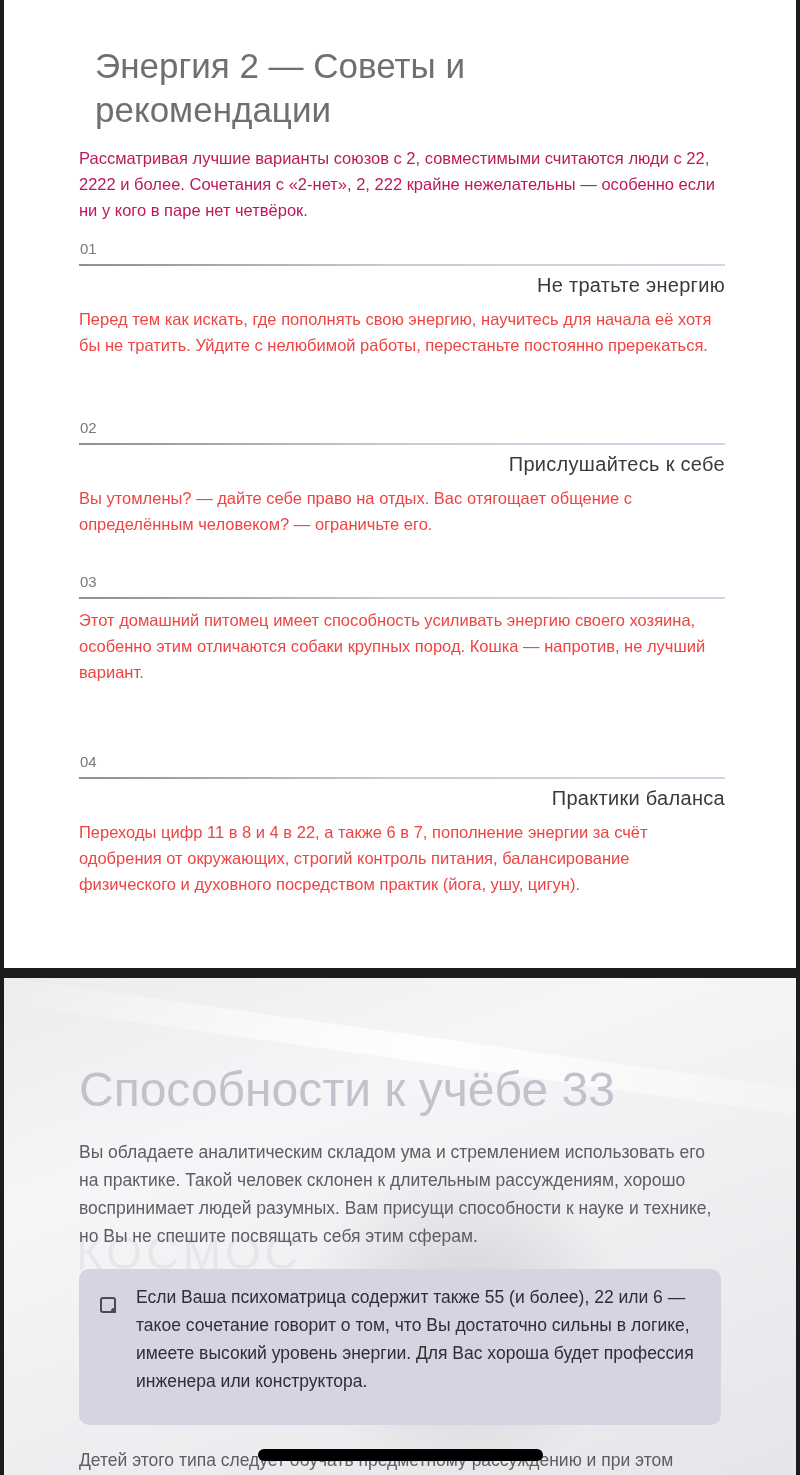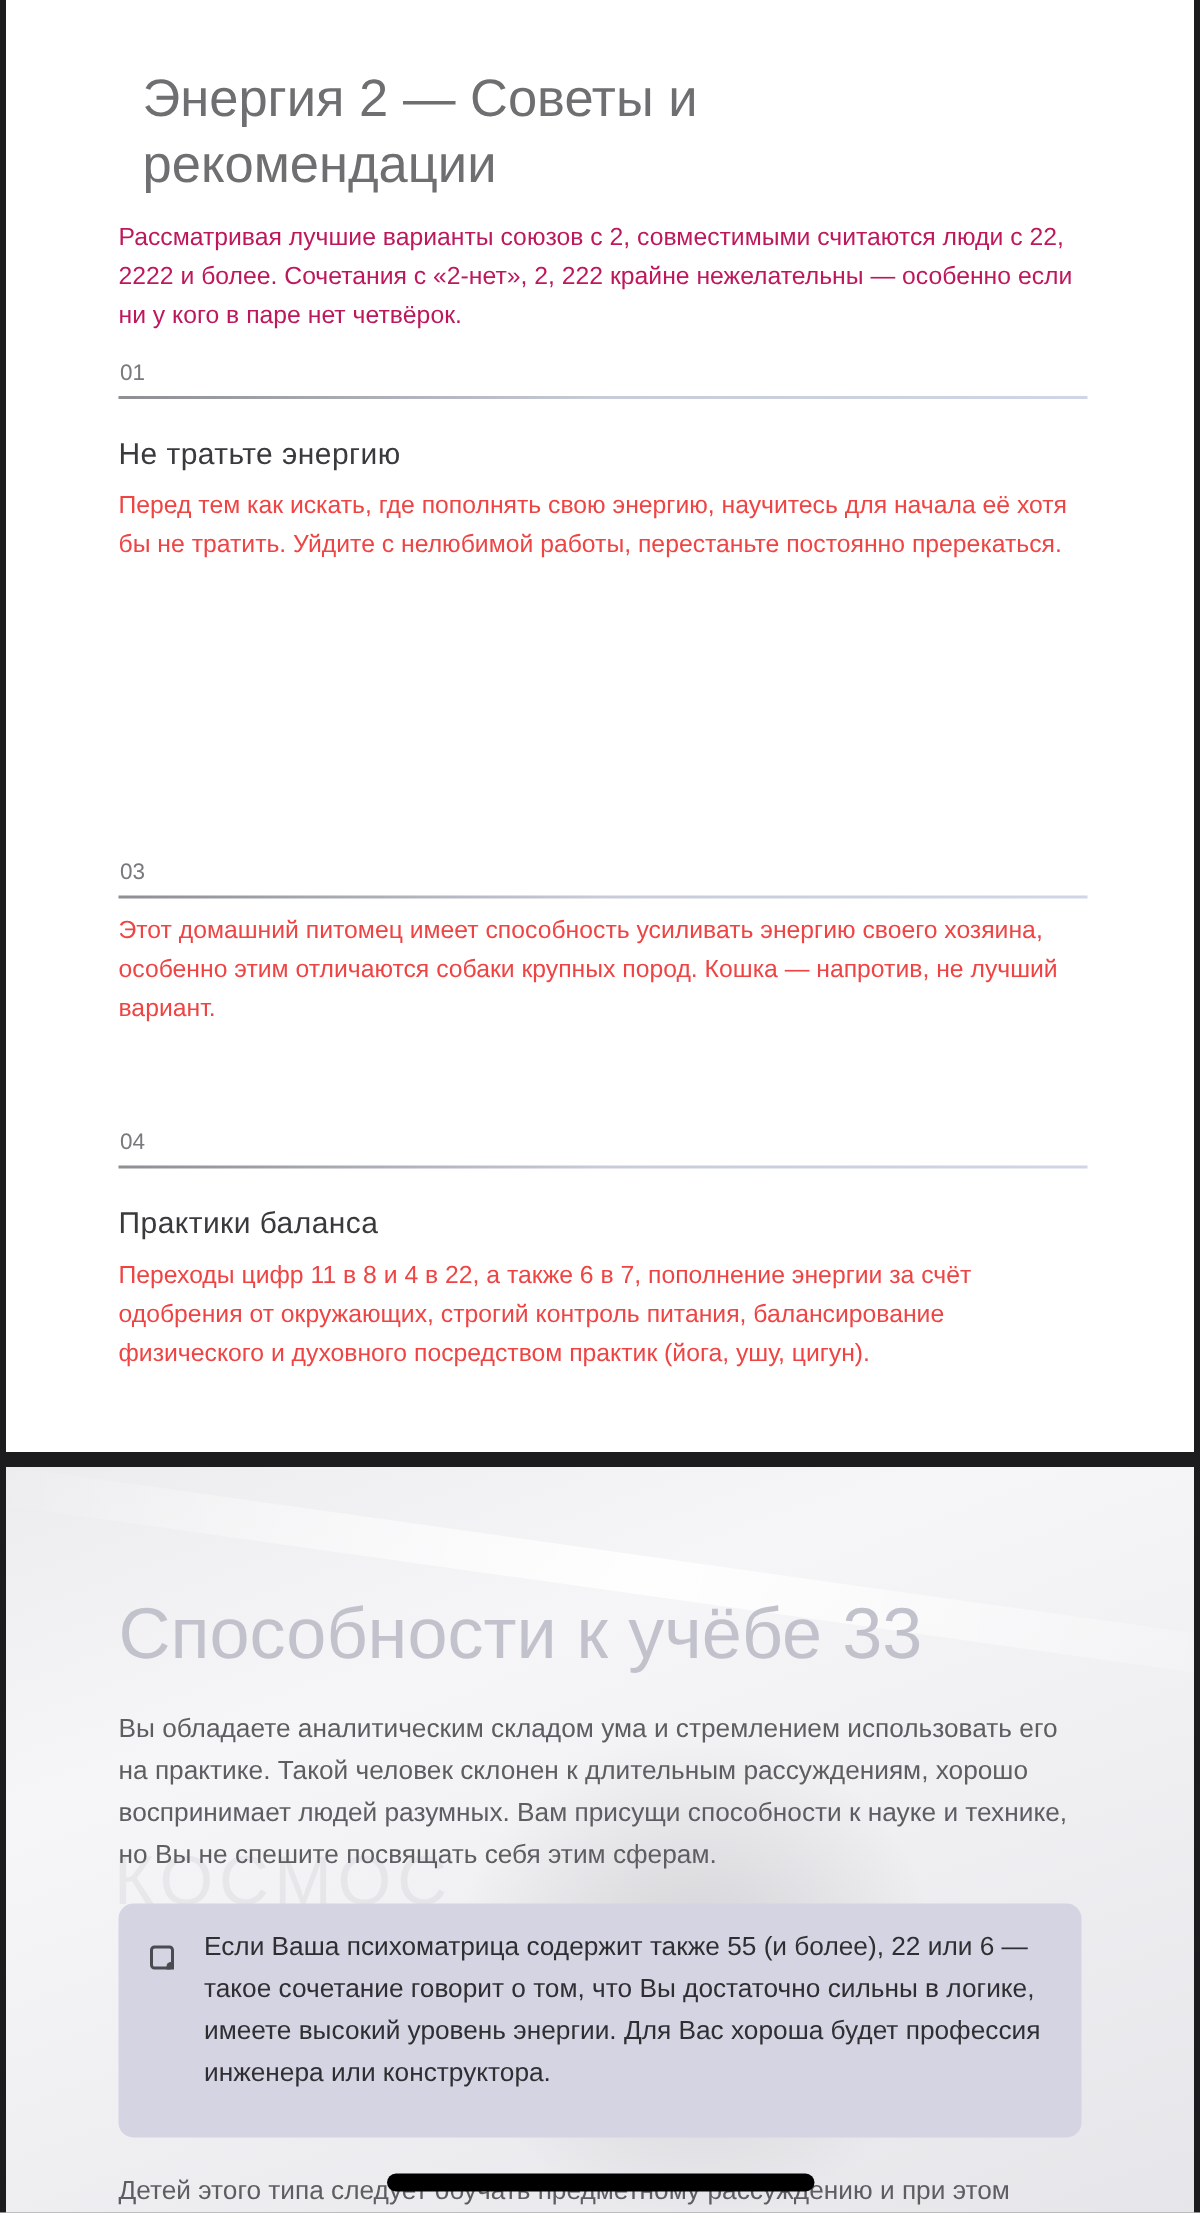--- a/index.html
+++ b/index.html
@@ -10,21 +10,21 @@
   .panel-bottom .streak{position:absolute;left:-20px;top:60px;width:900px;height:26px;transform:rotate(8deg);
     background:linear-gradient(90deg,rgba(255,255,255,0),rgba(255,255,255,0.9),rgba(255,255,255,0));}
   .panel-bottom .blob{position:absolute;left:300px;top:170px;width:320px;height:340px;border-radius:50%;
     background:radial-gradient(circle,rgba(120,120,125,0.25),rgba(200,200,205,0) 70%);}
   .panel-bottom .ghost{position:absolute;left:72px;top:248px;font-size:46px;color:rgba(150,150,155,0.12);letter-spacing:4px;}
   h1.title{position:absolute;left:75px;top:28px;margin:16px;font-size:35px;line-height:44px;font-weight:normal;color:#6f6f72;width:560px;}
   p.intro{position:absolute;left:75px;top:145px;margin:0;width:650px;font-size:16.5px;line-height:26px;color:#be185d;}
   .tip{position:absolute;left:75px;width:646px;}
   .tip .num{font-size:15px;color:#7a7a7e;line-height:18px;margin-left:1px;}
   .tip .rule{height:2px;margin-top:6px;background:linear-gradient(90deg,#8e8e93,#c8ccd8 50%,#d0d6e6);}
-  .tip h3{margin:24px 0 0 0;font-size:20px;line-height:26px;font-weight:normal;color:#3a3a3d;letter-spacing:0.3px;}
+  .tip h3{margin:6px 0 0 0;font-size:20px;line-height:26px;font-weight:normal;color:#3a3a3d;letter-spacing:0.3px;text-align:right;}
   .tip p{margin:8px 0 0 0;font-size:16.5px;line-height:26px;color:#ef4444;}
   h2.sec{position:absolute;left:75px;top:90px;margin:0;font-size:48px;font-weight:normal;color:#c2c2cc;line-height:44px;}
   p.sec-text{position:absolute;left:75px;top:160px;margin:0;width:650px;font-size:17.5px;line-height:28px;color:#5e5e62;}
   .note{position:absolute;left:75px;top:291px;width:642px;height:156px;background:#d4d4e2;border-radius:10px;}
   .note .icon{position:absolute;left:21px;top:28px;width:12px;height:12px;border:2px solid #4a4a50;border-radius:3px;}
   .note .icon::after{content:"";position:absolute;right:-2px;bottom:-2px;width:5px;height:5px;background:#4a4a50;border-top-left-radius:3px;}
   .note p{position:absolute;left:57px;top:14px;margin:0;width:570px;font-size:17.5px;line-height:28px;color:#2f2f33;}
   p.after{position:absolute;left:75px;top:468px;margin:0;width:680px;font-size:17.5px;line-height:28px;color:#5e5e62;white-space:nowrap;}
   .home-bar{position:absolute;left:258px;top:1449px;width:285px;height:12px;border-radius:6px;background:#000;}
 </style>
@@ -35,20 +35,26 @@
   <h1 class="title">Энергия 2 — Советы и рекомендации</h1>
   <p class="intro">Рассматривая лучшие варианты союзов с 2, совместимыми считаются люди с 22, 2222 и более. Сочетания с «2-нет», 2, 222 крайне нежелательны — особенно если ни у кого в паре нет четвёрок.</p>
 
   <div class="tip" style="top:240px;">
     <div class="num">01</div>
     <div class="rule"></div>
     <h3>Не тратьте энергию</h3>
     <p>Перед тем как искать, где пополнять свою энергию, научитесь для начала её хотя бы не тратить. Уйдите с нелюбимой работы, перестаньте постоянно пререкаться.</p>
   </div>
 
+  <div class="tip" style="top:419px;">
+    <div class="num">02</div>
+    <div class="rule"></div>
+    <h3>Прислушайтесь к себе</h3>
+    <p>Вы утомлены? — дайте себе право на отдых. Вас отягощает общение с определённым человеком? — ограничьте его.</p>
+  </div>
 
   <div class="tip" style="top:573px;">
     <div class="num">03</div>
     <div class="rule"></div>
     <p>Этот домашний питомец имеет способность усиливать энергию своего хозяина, особенно этим отличаются собаки крупных пород. Кошка — напротив, не лучший вариант.</p>
   </div>
 
   <div class="tip" style="top:753px;">
     <div class="num">04</div>
     <div class="rule"></div>

